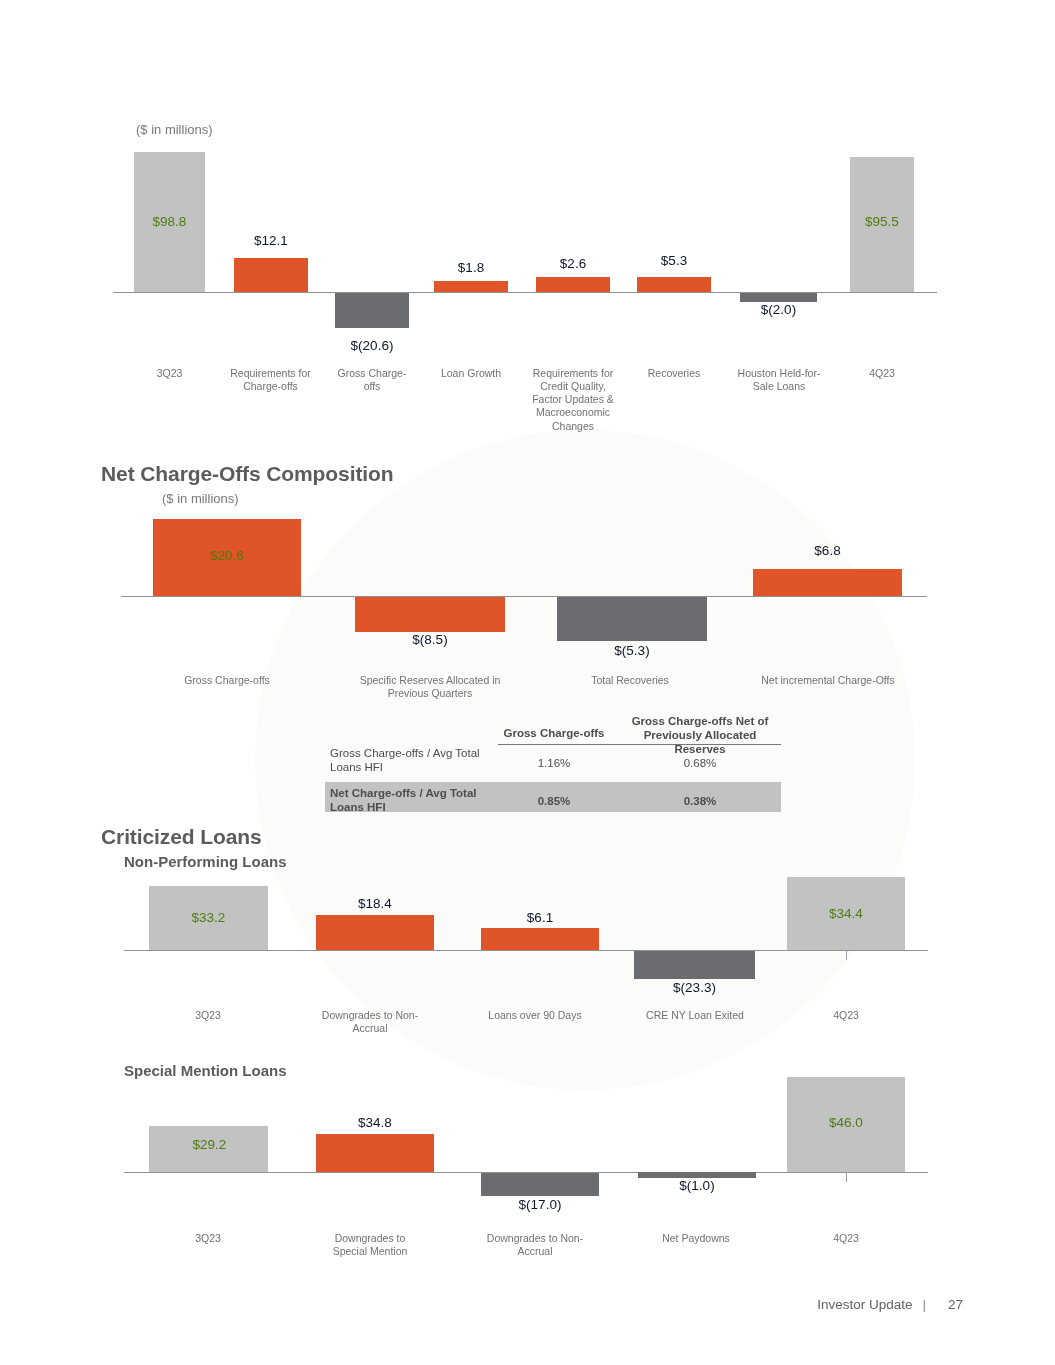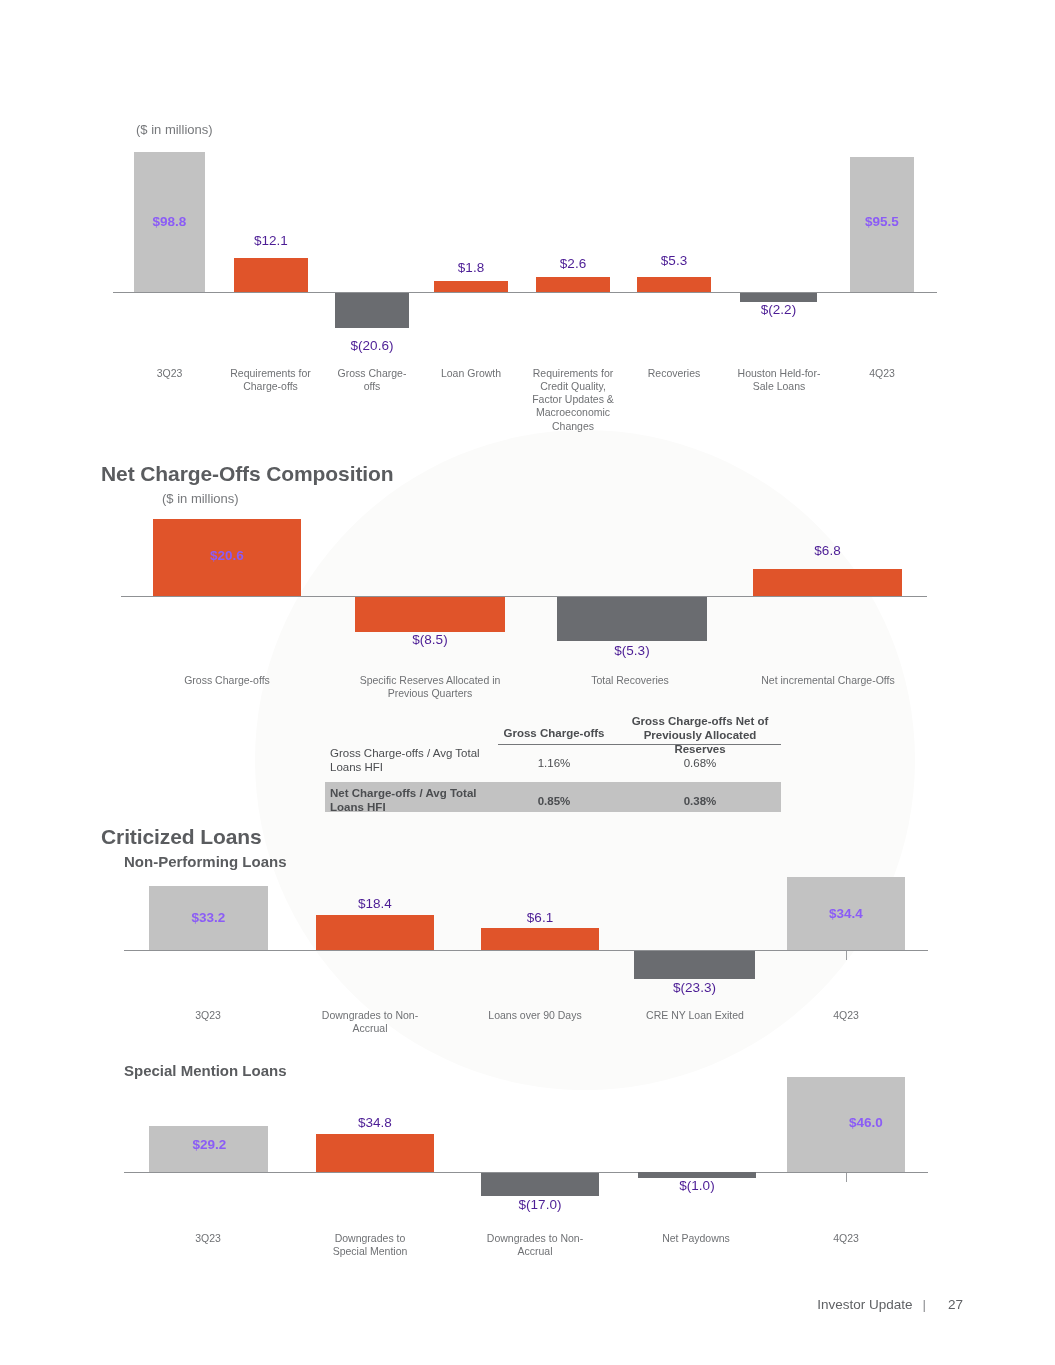--- a/index.html
+++ b/index.html
@@ -61,27 +61,26 @@
   .bar { position: absolute; }
   .bar.orange { background: #e0542a; }
   .bar.dgray  { background: #6a6c70; }
   .bar.lgray  { background: #c2c2c2; }
 
   .tick { position: absolute; width: 1px; background: #9a9c9f; }
 
   .vlabel {
     position: absolute;
     font-size: 13.5px;
-    color: #4c1d95;
+    color: #0f172a;
     text-align: center;
     white-space: nowrap;
   }
   .vlabel.inside {
-    color: #8b5cf6;
-    font-weight: bold;
+    color: #4d7c0f;
   }
   .catlabel {
     position: absolute;
     font-size: 10.5px;
     color: #6f7174;
     text-align: center;
     line-height: 1.25;
   }
 
   
@@ -159,21 +158,21 @@
 
     <div class="bar orange" style="left:536px; top:277px; width:74px; height:15px;"></div>
     <div class="vlabel" style="left:536px; top:256px; width:74px;">$2.6</div>
     <div class="catlabel" style="left:527px; top:367px; width:92px;">Requirements for Credit Quality, Factor Updates &amp; Macroeconomic Changes</div>
 
     <div class="bar orange" style="left:637px; top:277px; width:74px; height:15px;"></div>
     <div class="vlabel" style="left:637px; top:253px; width:74px;">$5.3</div>
     <div class="catlabel" style="left:628px; top:367px; width:92px;">Recoveries</div>
 
     <div class="bar dgray" style="left:740px; top:293px; width:77px; height:9px;"></div>
-    <div class="vlabel" style="left:740px; top:302px; width:77px;">$(2.2)</div>
+    <div class="vlabel" style="left:740px; top:302px; width:77px;">$(2.0)</div>
     <div class="catlabel" style="left:733px; top:367px; width:92px;">Houston Held-for-Sale Loans</div>
 
     <div class="bar lgray" style="left:850px; top:157px; width:64px; height:135px;"></div>
     <div class="vlabel inside" style="left:850px; top:214px; width:64px;">$95.5</div>
     <div class="catlabel" style="left:836px; top:367px; width:92px;">4Q23</div>
   </div>
 
   <div class="section-title" style="left:101px; top:462px;">Net Charge-Offs Composition</div>
   <div class="units" style="left:162px; top:491px;">($ in millions)</div>
 
@@ -256,21 +255,21 @@
 
     <div class="bar dgray" style="left:481px; top:1173px; width:118px; height:23px;"></div>
     <div class="vlabel" style="left:481px; top:1197px; width:118px;">$(17.0)</div>
     <div class="catlabel" style="left:485px; top:1232px; width:100px;">Downgrades to Non-Accrual</div>
 
     <div class="bar dgray" style="left:638px; top:1172px; width:118px; height:6px;"></div>
     <div class="vlabel" style="left:638px; top:1178px; width:118px;">$(1.0)</div>
     <div class="catlabel" style="left:646px; top:1232px; width:100px;">Net Paydowns</div>
 
     <div class="bar lgray" style="left:787px; top:1077px; width:118px; height:95px;"></div>
-    <div class="vlabel inside" style="left:787px; top:1115px; width:118px;margin-left:20px;">$46.0</div>
+    <div class="vlabel inside" style="left:787px; top:1115px; width:118px;">$46.0</div>
     <div class="tick" style="left:846px; top:1173px; height:9px;"></div>
     <div class="catlabel" style="left:796px; top:1232px; width:100px;">4Q23</div>
   </div>
 
   <div class="footer">
     <span>Investor Update</span><span class="sep">|</span><span>27</span>
   </div>
 
 </div>
 

